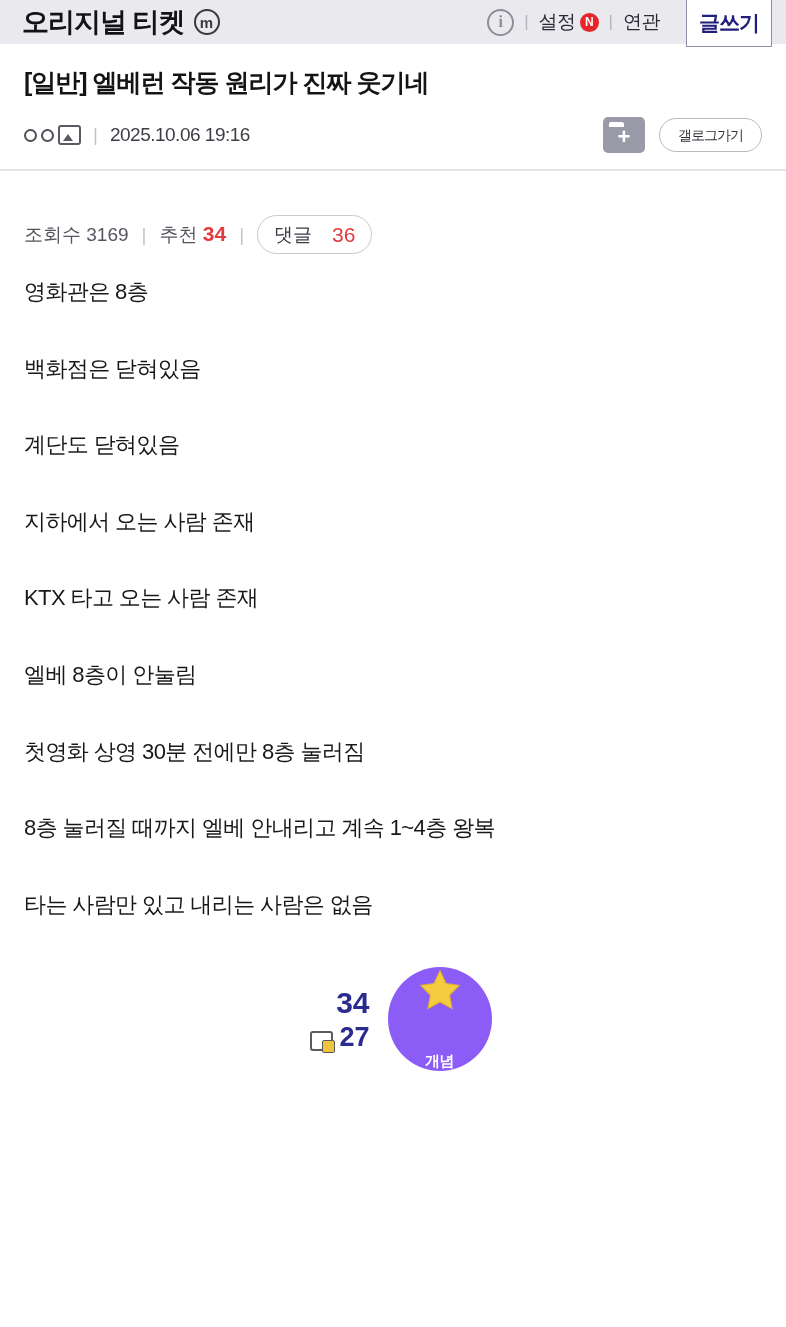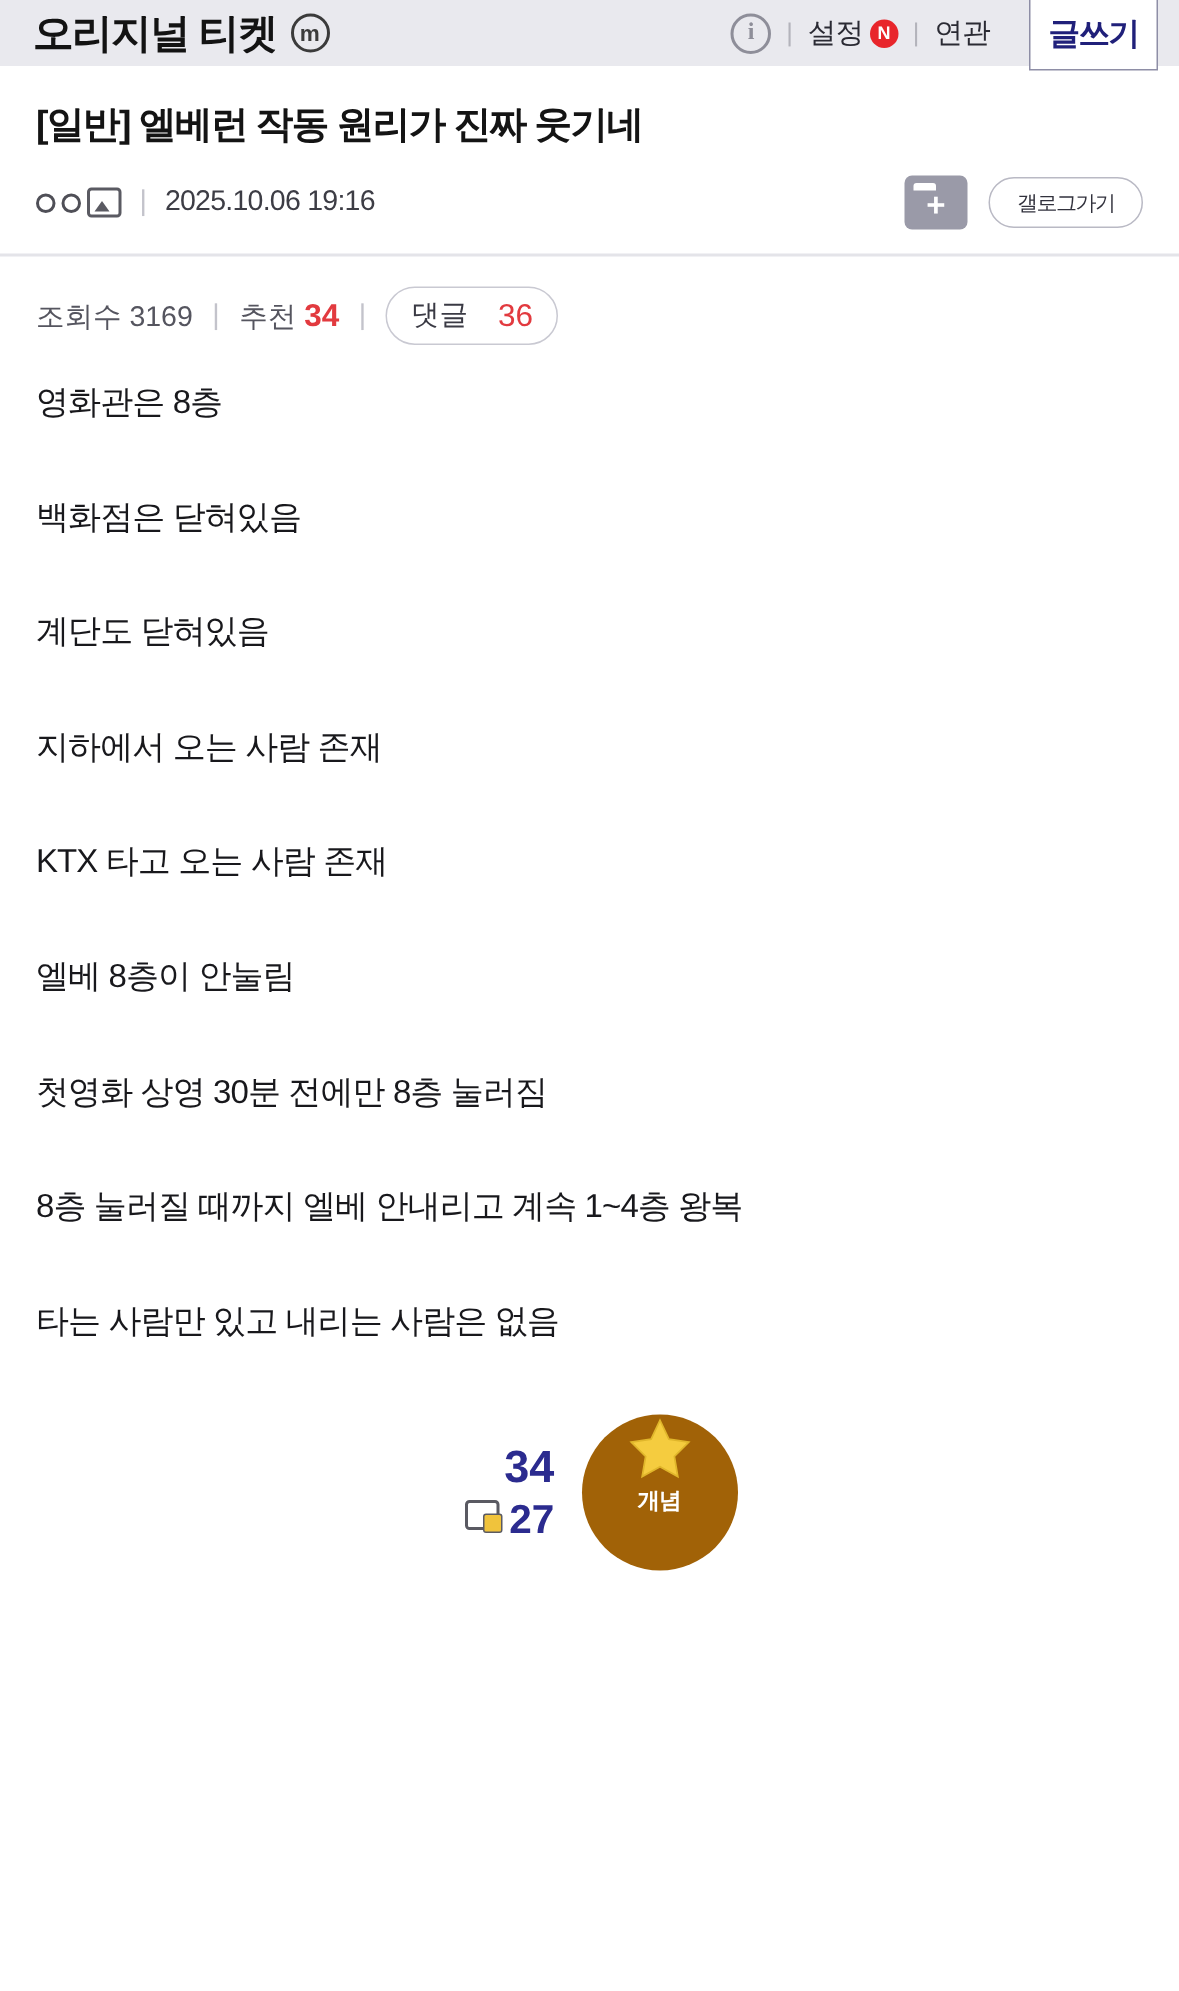--- a/index.html
+++ b/index.html
@@ -215,20 +215,21 @@
   }
 
   
   .stats-row {
     display: flex;
     align-items: center;
     gap: 13px;
     padding: 20px 24px 8px 24px;
     font-size: 19px;
     color: #55555f;
+    margin-top: 24px;
   }
   .stat-rec-num {
     color: #e23a3f;
     font-weight: bold;
     font-size: 21px;
   }
   .comment-pill {
     border: 1.5px solid #c9c9d2;
     border-radius: 20px;
     padding: 8px 16px;
@@ -269,21 +270,21 @@
   }
   .count-up {
     font-size: 30px;
     font-weight: bold;
     color: #2b2b8f;
     line-height: 1;
     margin-bottom: 6px;
   }
   .count-down-row {
     display: flex;
-    align-items: flex-start;
+    align-items: flex-end;
     gap: 6px;
     justify-content: flex-end;
     margin-left: 16px;
   }
   .down-icon {
     width: 23px;
     height: 20px;
     border: 2px solid #5a5a62;
     border-radius: 3px;
     position: relative;
@@ -303,25 +304,25 @@
   .count-down {
     font-size: 27px;
     font-weight: bold;
     color: #2b2b8f;
     line-height: 1;
   }
   .gaenyeom-btn {
     width: 104px;
     height: 104px;
     border-radius: 50%;
-    background: #a16207;
+    background: #8b5cf6;
     display: flex;
     flex-direction: column;
     align-items: center;
-    justify-content: flex-start;
+    justify-content: space-between;
     gap: 2px;
   }
   .star {
     width: 46px;
     height: 46px;
   }
   .gaenyeom-label {
     color: #ffffff;
     font-size: 15px;
     font-weight: bold;

